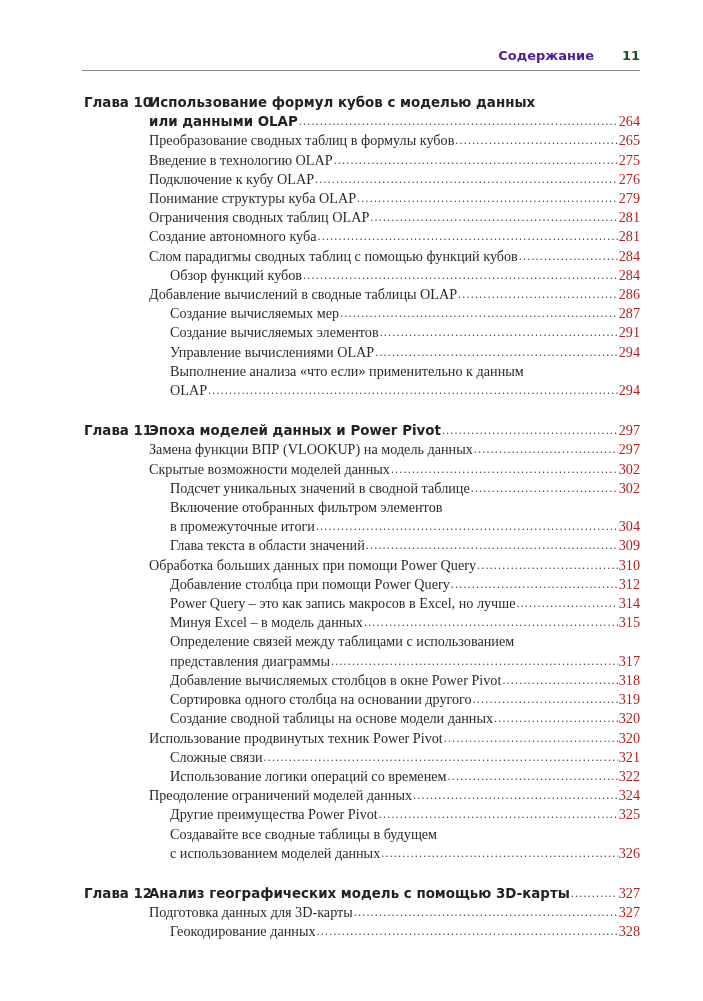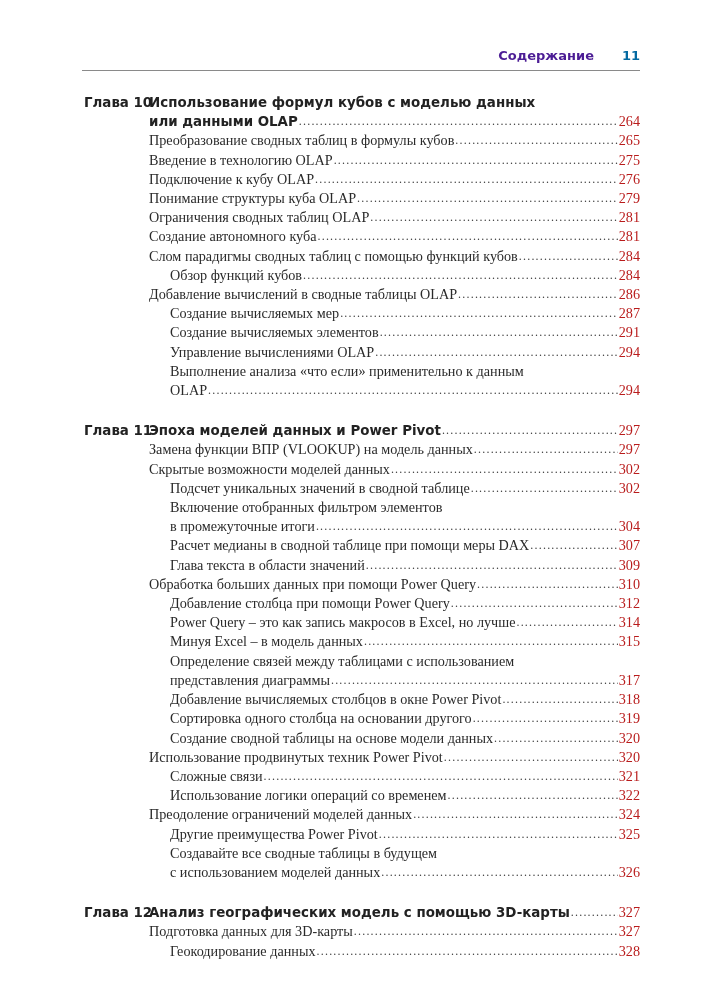--- a/index.html
+++ b/index.html
@@ -1,19 +1,19 @@
 <!DOCTYPE html>
 <html><head>
 <meta charset="utf-8">
 <style>
   html, body { margin: 0; padding: 0; background: #ffffff; }
   body { width: 703px; height: 1001px; position: relative; overflow: hidden; color: #231f20; }
   .running-head { position: absolute; left: 82px; top: 46px; width: 558px; height: 24px; border-bottom: 1.5px solid #8a8a8a; }
   .running-head .rh-title { position: absolute; right: 46px; top: 2px; font-family: "DejaVu Sans", sans-serif; font-weight: bold; font-size: 13px; color: #4c1d95; }
-  .running-head .rh-num { position: absolute; right: 0px; top: 2px; font-family: "DejaVu Sans", sans-serif; font-weight: bold; font-size: 13px; color: #0369a1; }
+  .running-head .rh-num { position: absolute; right: 0px; top: 2px; font-family: "DejaVu Sans", sans-serif; font-weight: bold; font-size: 13px; color: #14532d; }
   .toc { position: absolute; left: 84px; top: 93px; width: 556px; }
   .entry { position: relative; font-family: "Liberation Serif", "DejaVu Serif", serif; font-size: 14.2px; line-height: 19.2px; color: #2a2a2a; }
   .chapter { font-family: "DejaVu Sans", sans-serif; font-weight: bold; font-size: 13.4px; color: #222; }
   .chapter-gap { margin-top: 21px; }
   .row { display: flex; align-items: center; }
   .row .txt { white-space: nowrap; }
   .row .dots { flex: 1; overflow: hidden; white-space: nowrap; font-family: "Liberation Serif", serif; font-weight: normal; font-size: 12px; color: #444; letter-spacing: 1.2px; margin: 0 1px; }
   .row .dots::after { content: "......................................................................................................................................................................................................................"; }
   .row .page { font-family: "Liberation Serif", serif; font-weight: normal; font-size: 14.2px; color: #b91c1c; }
   .lvl1 { padding-left: 65px; }
@@ -169,27 +169,20 @@
         <span class="txt">Включение отобранных фильтром элементов</span>
       </div>
       <div class="row lvl2">
         <span class="txt">в промежуточные итоги</span>
         <span class="dots"></span>
         <span class="page">304</span>
       </div>
     </div>
     <div class="entry">
       <div class="row lvl2">
-        <span class="txt">Расчет медианы в сводной таблице при помощи меры DAX</span>
-        <span class="dots"></span>
-        <span class="page">307</span>
-      </div>
-    </div>
-    <div class="entry">
-      <div class="row lvl2">
         <span class="txt">Глава текста в области значений</span>
         <span class="dots"></span>
         <span class="page">309</span>
       </div>
     </div>
     <div class="entry">
       <div class="row lvl1">
         <span class="txt">Обработка больших данных при помощи Power Query</span>
         <span class="dots"></span>
         <span class="page">310</span>

